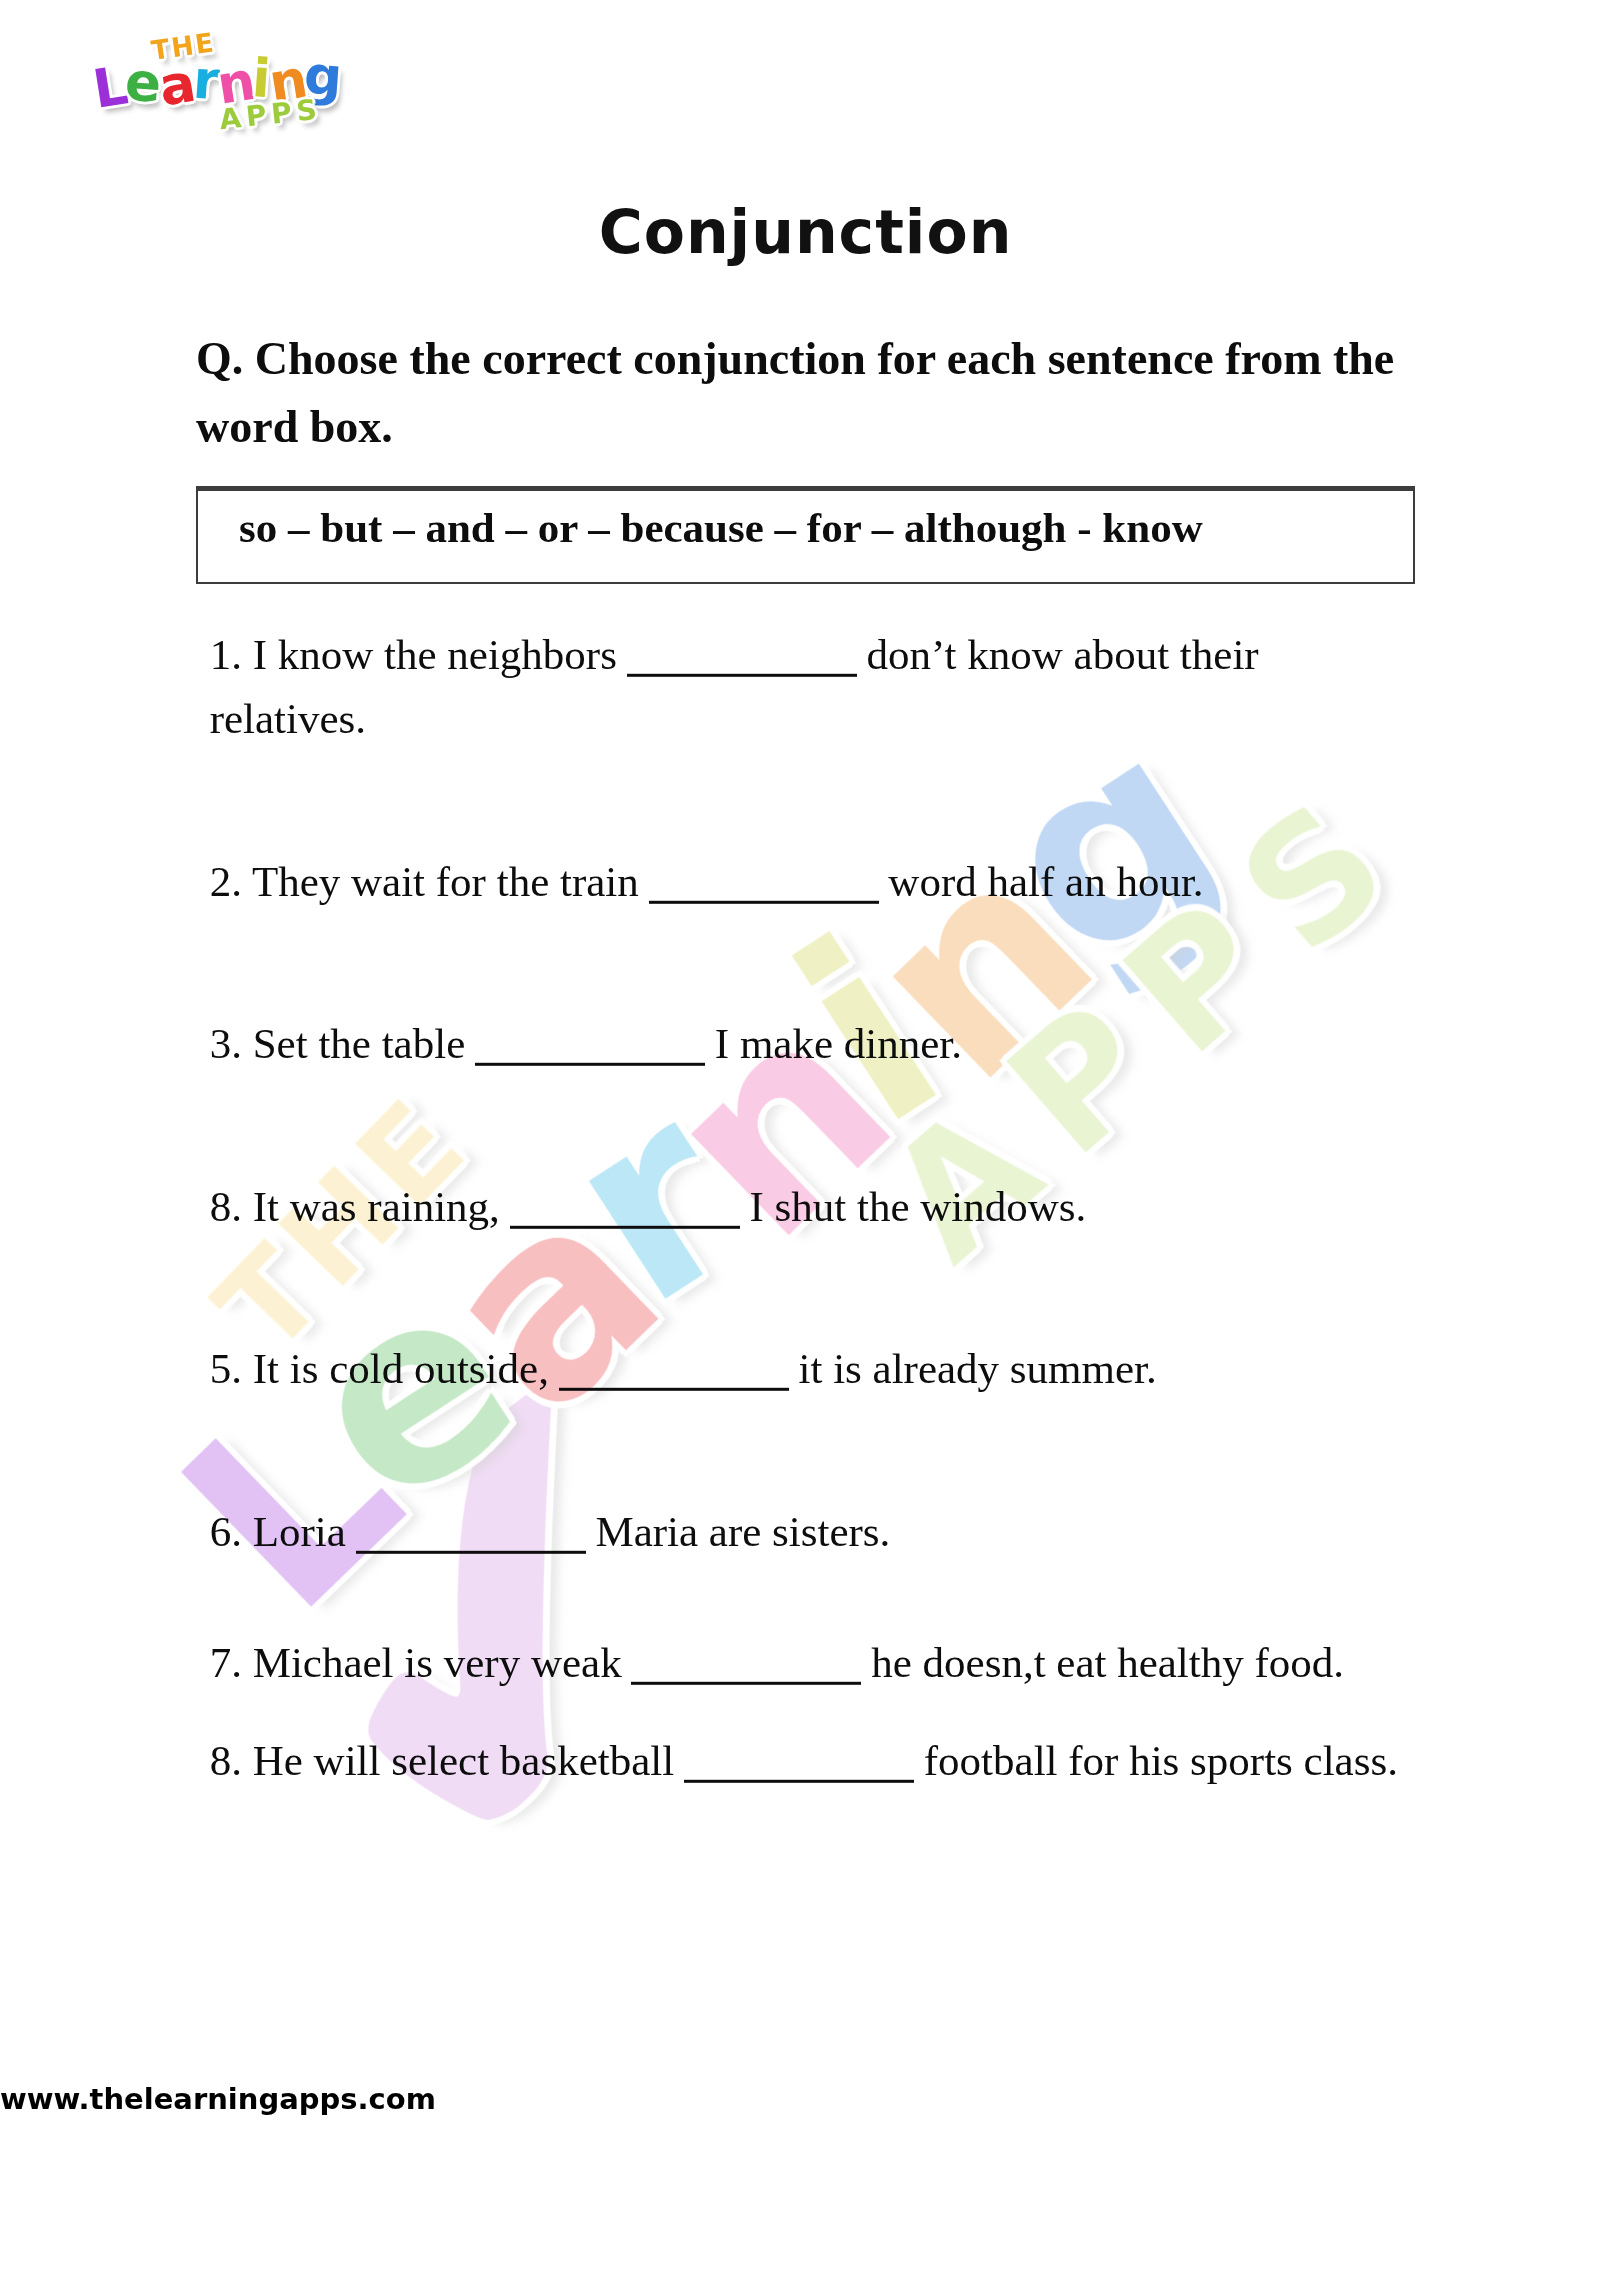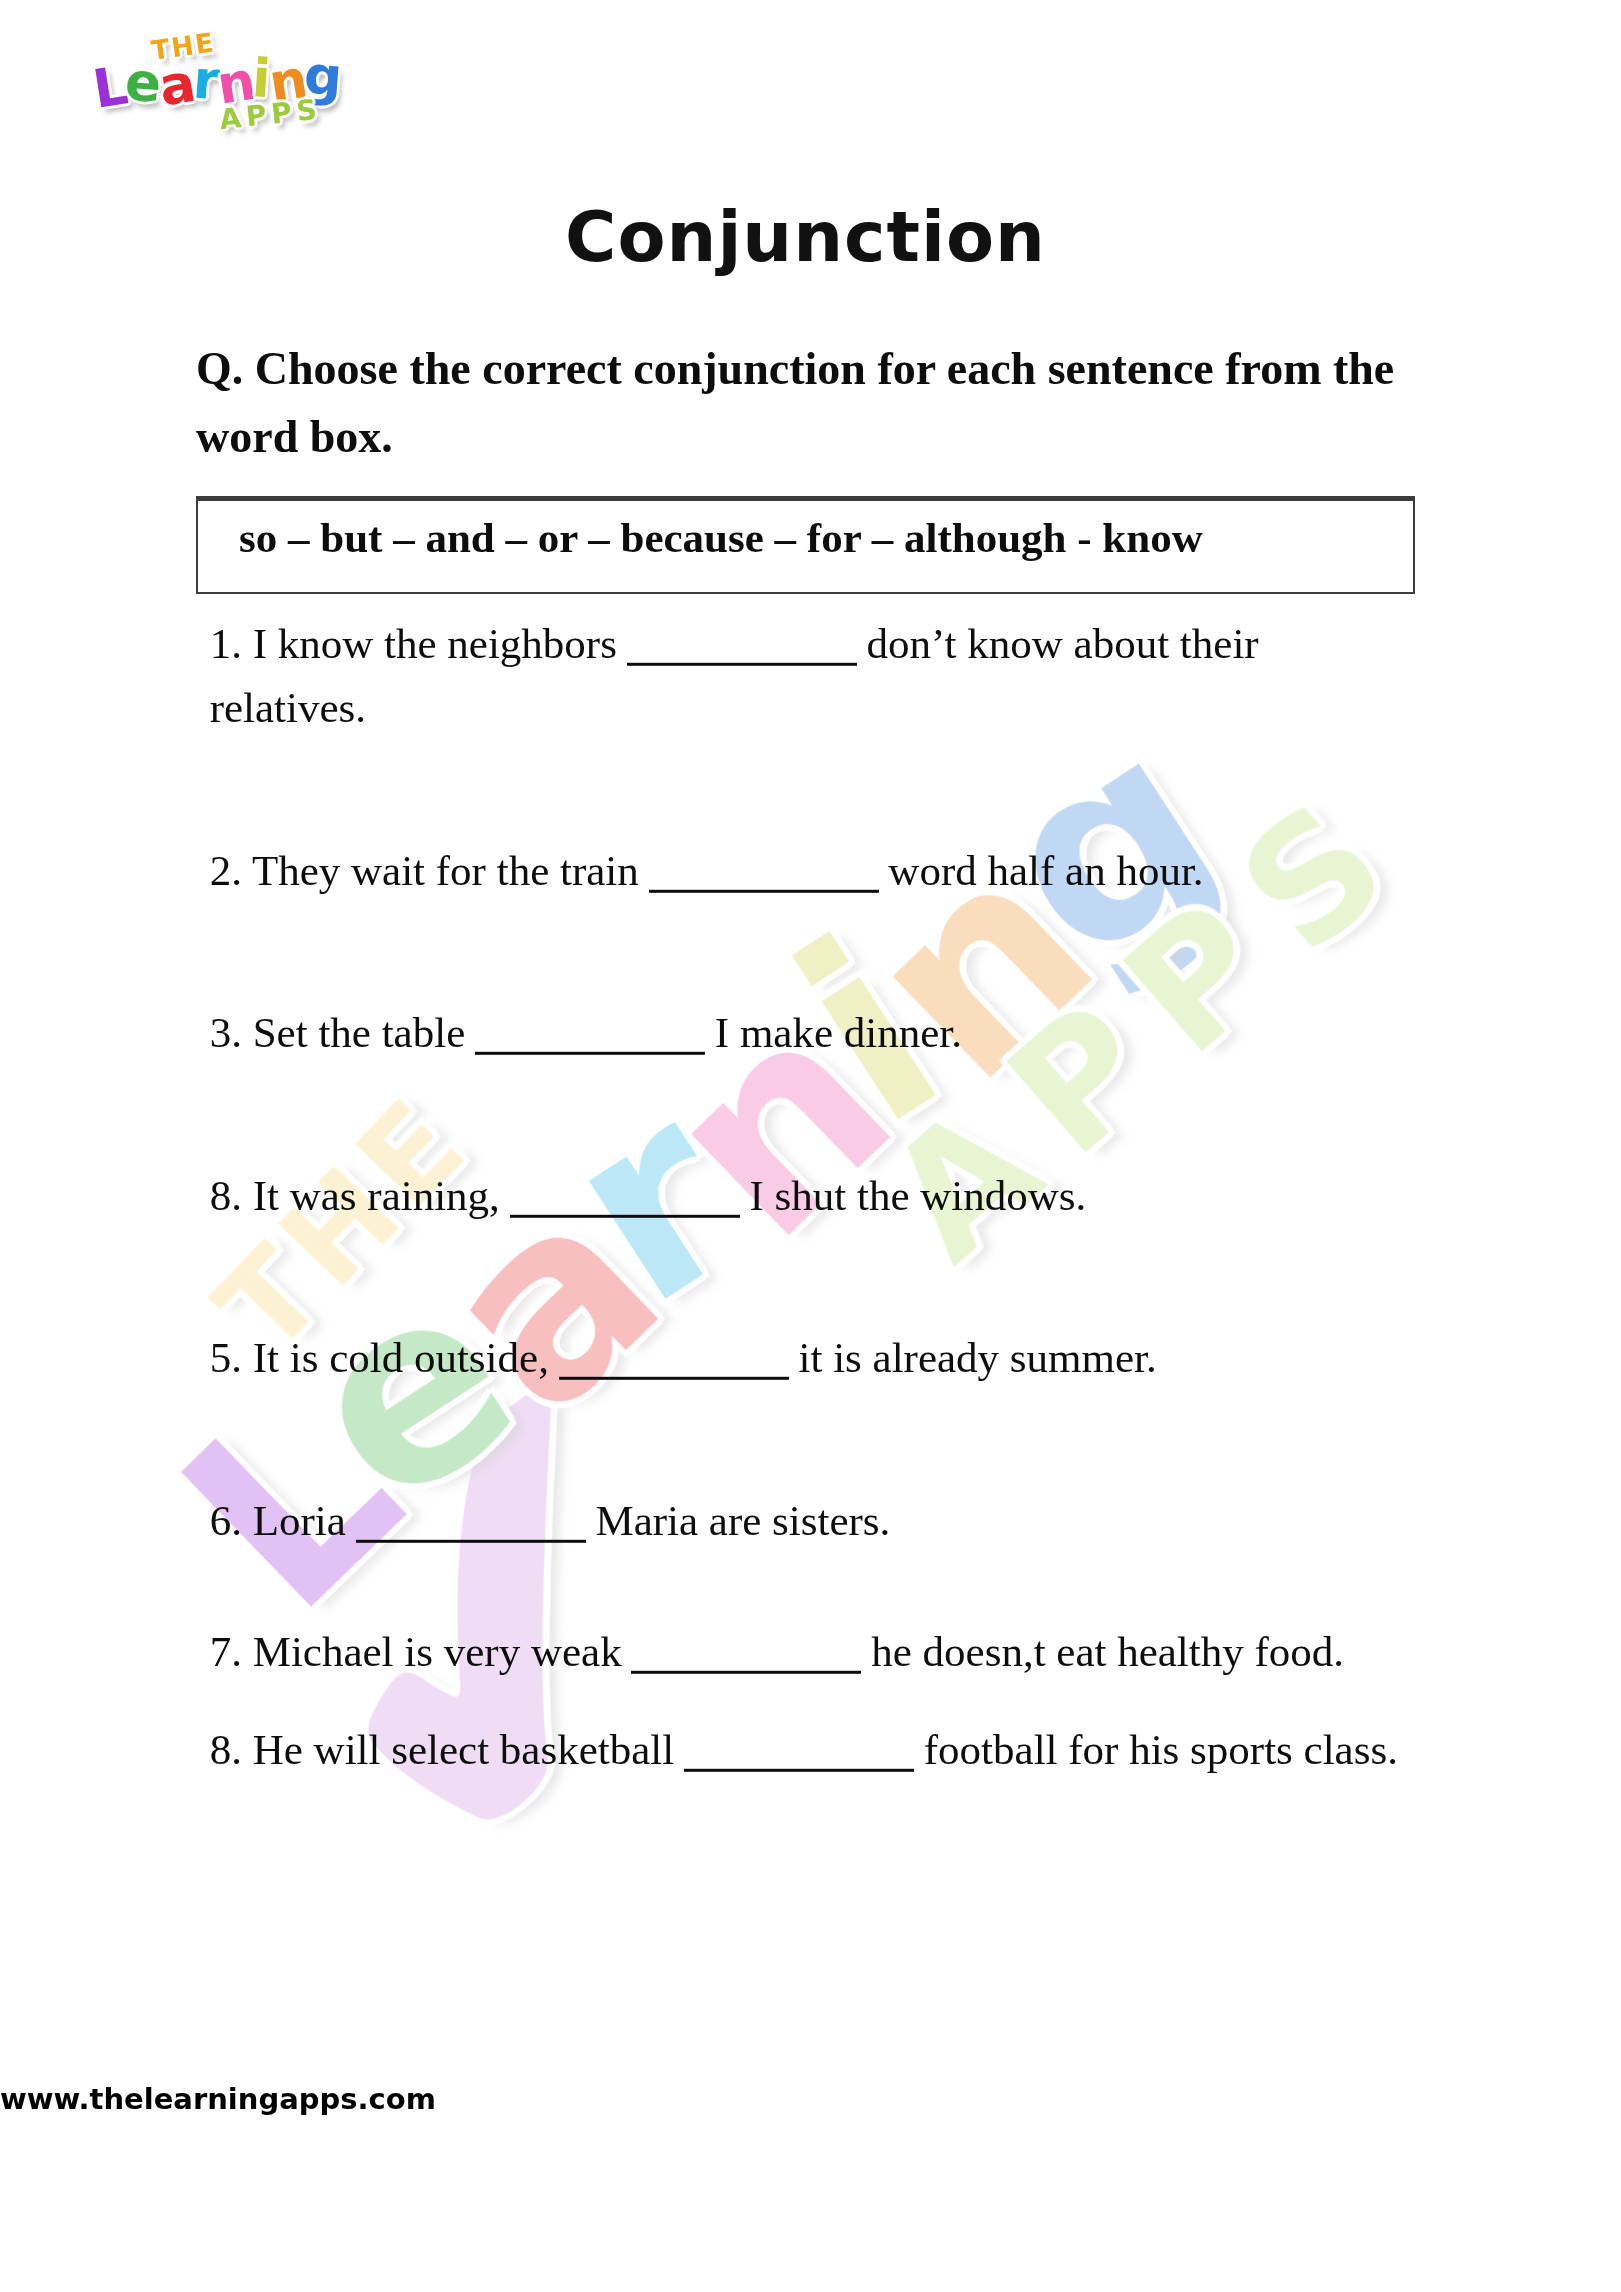--- a/index.html
+++ b/index.html
@@ -49,37 +49,37 @@
   .wm-learning span:nth-child(even) { transform:rotate(5deg)  translateY(-7.8px); }
   .wm-apps { font-size:165px; margin-left:745px; margin-top:-54px; letter-spacing:33px; transform:rotate(-3deg); }
   .wm-check { position:absolute; left:-69px; top:69px; font-size:588px; font-family:"DejaVu Sans",sans-serif; font-weight:bold; }
 
   
   .content { position:relative; z-index:2; padding:0 206px 0 196px; }
 
   .title {
     margin-top:202px; text-align:center;
     font-family:"DejaVu Sans", sans-serif; font-weight:bold;
-    font-size:70px; letter-spacing:1px; line-height:1; color:#111;
+    font-size:60px; letter-spacing:1px; line-height:1; color:#111;
   }
 
   .question {
     margin-top:63px;
     font-weight:bold; font-size:46px; line-height:1.47;
   }
 
   .word-box {
     margin-top:25.5px;
     border:2.9px solid #3c3c3c; border-top-width:5.9px;
     padding:9.8px 0 27.4px 41px;
     font-weight:bold; font-size:43px; line-height:1.25;
     background:transparent;
   }
 
-  .sentences { margin-top:18px; padding-left:13.7px; }
+  .sentences { margin-top:39px; padding-left:13.7px; }
   .sentence { font-size:43px; line-height:1.5; margin-bottom:98px; }
   .sentence:nth-child(6) { margin-bottom:67px; }
   .sentence:nth-child(7) { margin-bottom:33px; }
   .sentence:nth-child(8) { margin-bottom:0; }
 
   .blank {
     display:inline-block; width:230px; height:0;
     border-bottom:3.9px solid #0d0d0d;
     margin:0 9.8px; transform:translateY(7.8px);
   }

